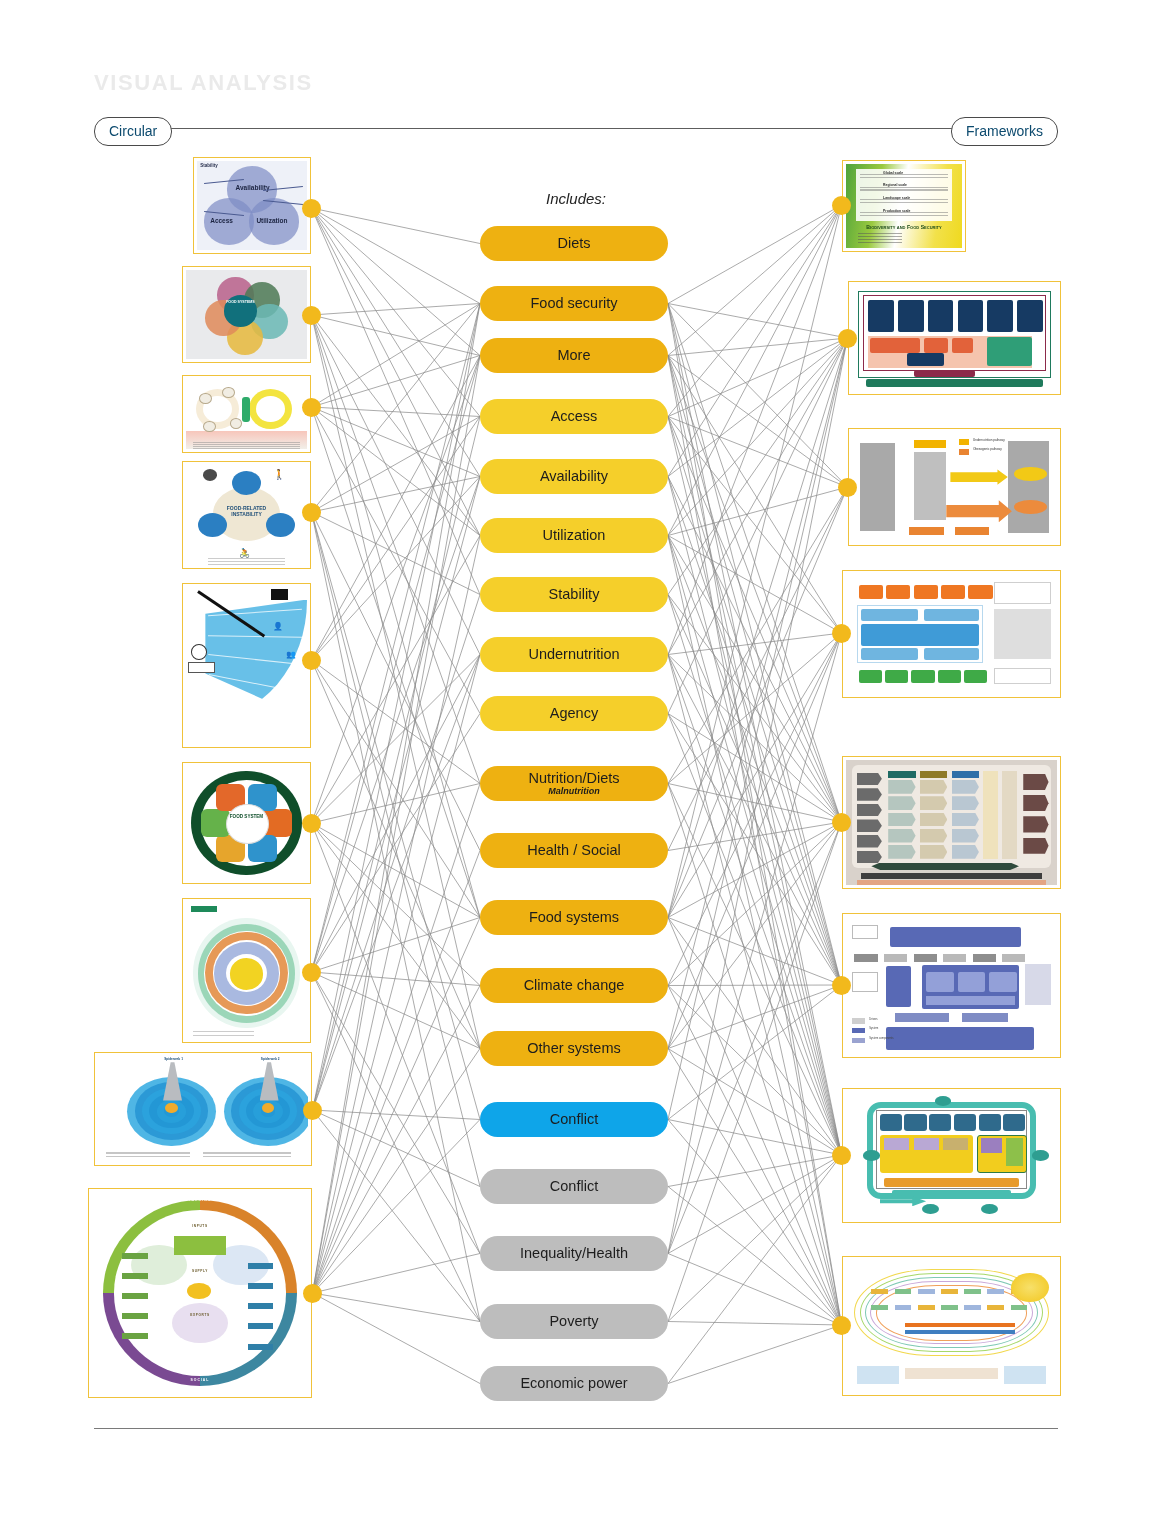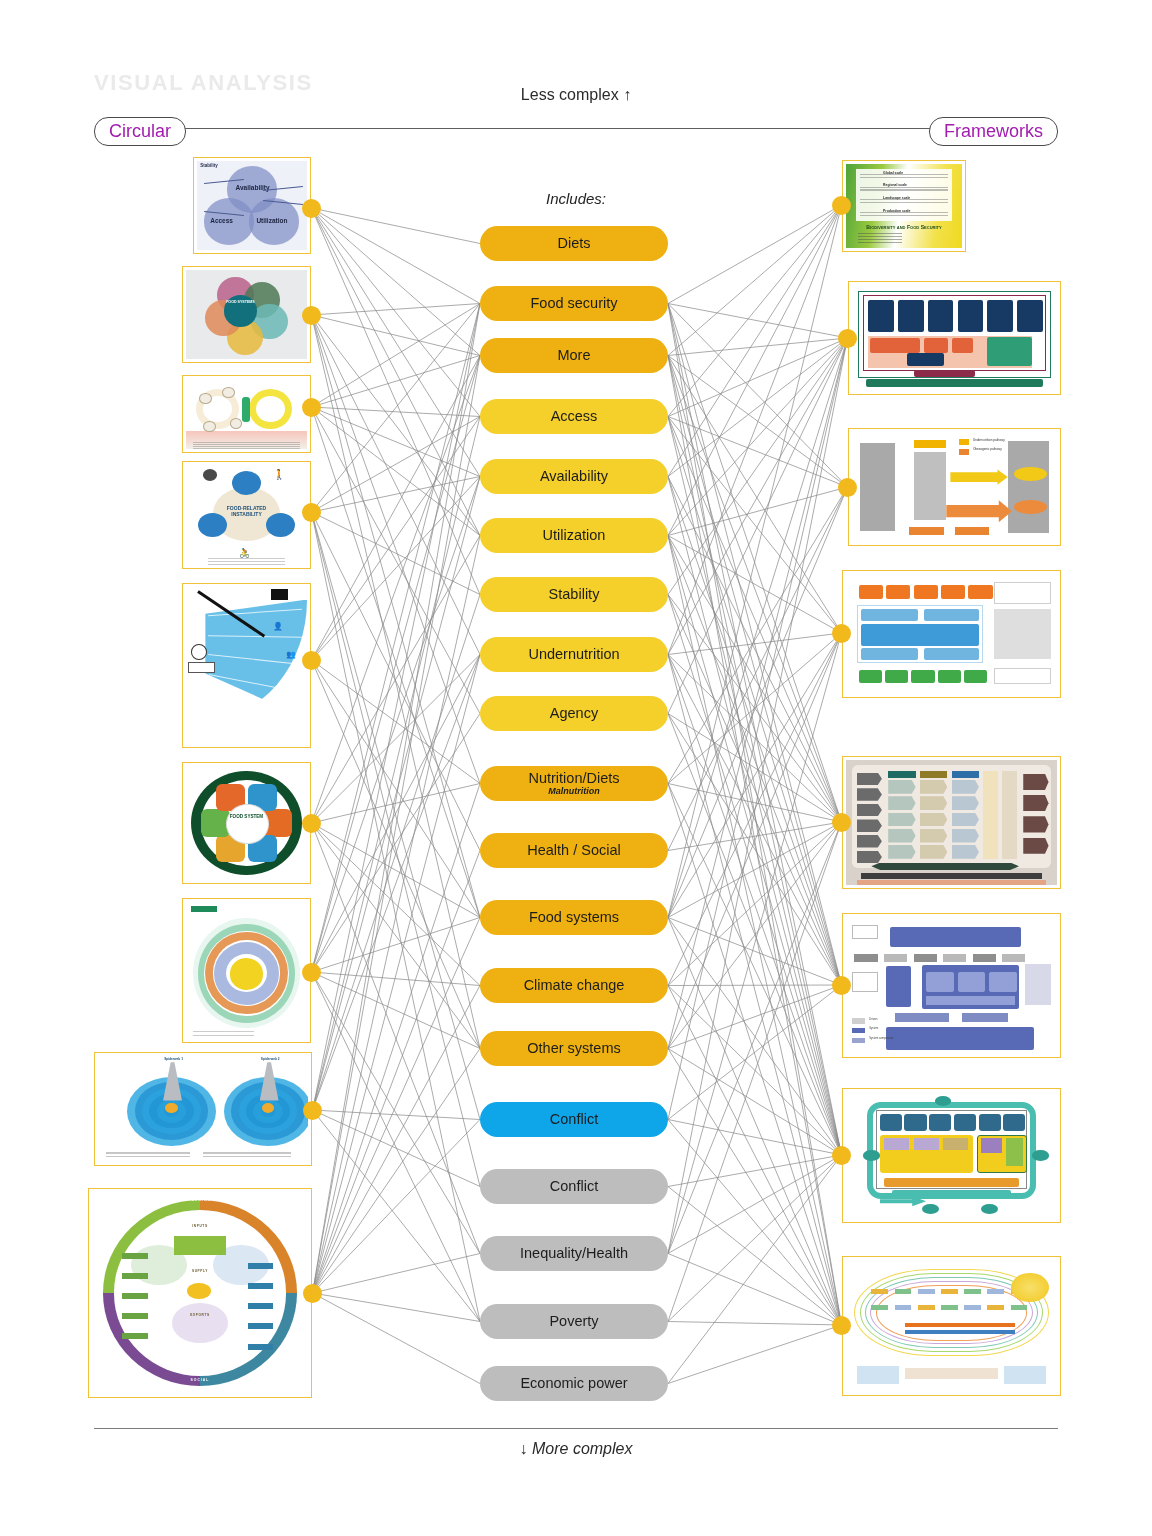--- a/index.html
+++ b/index.html
@@ -32,21 +32,21 @@
   }
   .rule-bottom{
     position:absolute;left:94px;right:94px;top:1428px;
     border-top:1.4px solid #7a7a7a;
   }
 
   
   .tag{
     position:absolute;top:117px;height:27px;line-height:27px;
     border:1.4px solid #4a4a4a;border-radius:14px;background:#fff;
-    padding:0 14px;font-size:18px;color:#a21caf;white-space:nowrap;
+    padding:0 14px;font-size:14px;color:#0c4a6e;white-space:nowrap;
   }
   .tag.left{left:94px;}
   .tag.right{right:94px;}
 
   
   .includes{
     position:absolute;left:0;right:0;top:190px;text-align:center;
     font-size:15px;font-style:italic;color:#232323;
   }
 
@@ -80,21 +80,20 @@
   .bx{position:absolute;box-sizing:border-box;}
   .ln{position:absolute;}
   .txtline{position:absolute;background:#6b6b6b;opacity:.5;height:1.2px;}
 </style>
 </head>
 <body>
 
 <div id="stage">
 
   <div class="watermark">VISUAL ANALYSIS</div>
-  <div class="axis-top">Less complex ↑</div>
   <div class="rule-top"></div>
   <div class="tag left">Circular</div>
   <div class="tag right">Frameworks</div>
   <div class="includes">Includes:</div>
 
   <svg id="links" viewBox="0 0 1152 1536">
       <line x1="311.5" y1="208" x2="480" y2="243.5" stroke="#8a8a8a" stroke-width="0.85" opacity="0.85"></line>
       <line x1="311.5" y1="208" x2="480" y2="303.5" stroke="#8a8a8a" stroke-width="0.85" opacity="0.85"></line>
       <line x1="311.5" y1="208" x2="480" y2="355.5" stroke="#8a8a8a" stroke-width="0.85" opacity="0.85"></line>
       <line x1="311.5" y1="208" x2="480" y2="416.5" stroke="#8a8a8a" stroke-width="0.85" opacity="0.85"></line>
@@ -716,14 +715,13 @@
           <div class="cir" style="left:78%;top:10%;width:18%;height:22%;background:radial-gradient(#f7e06a,#f2c61c)"></div>
           <div class="bx" style="left:5%;top:80%;width:20%;height:14%;background:#cfe3f2"></div>
           <div class="bx" style="left:75%;top:80%;width:20%;height:14%;background:#cfe3f2"></div>
           <div class="bx" style="left:28%;top:82%;width:44%;height:8%;background:#efe2d2"></div>
         </div>
       </div>
       <div class="dot" style="left:832px;top:1315.5px"></div>
     </div>
 
   <div class="rule-bottom"></div>
-  <div class="axis-bottom">↓ More complex</div>
 </div>
 
 </body></html>

